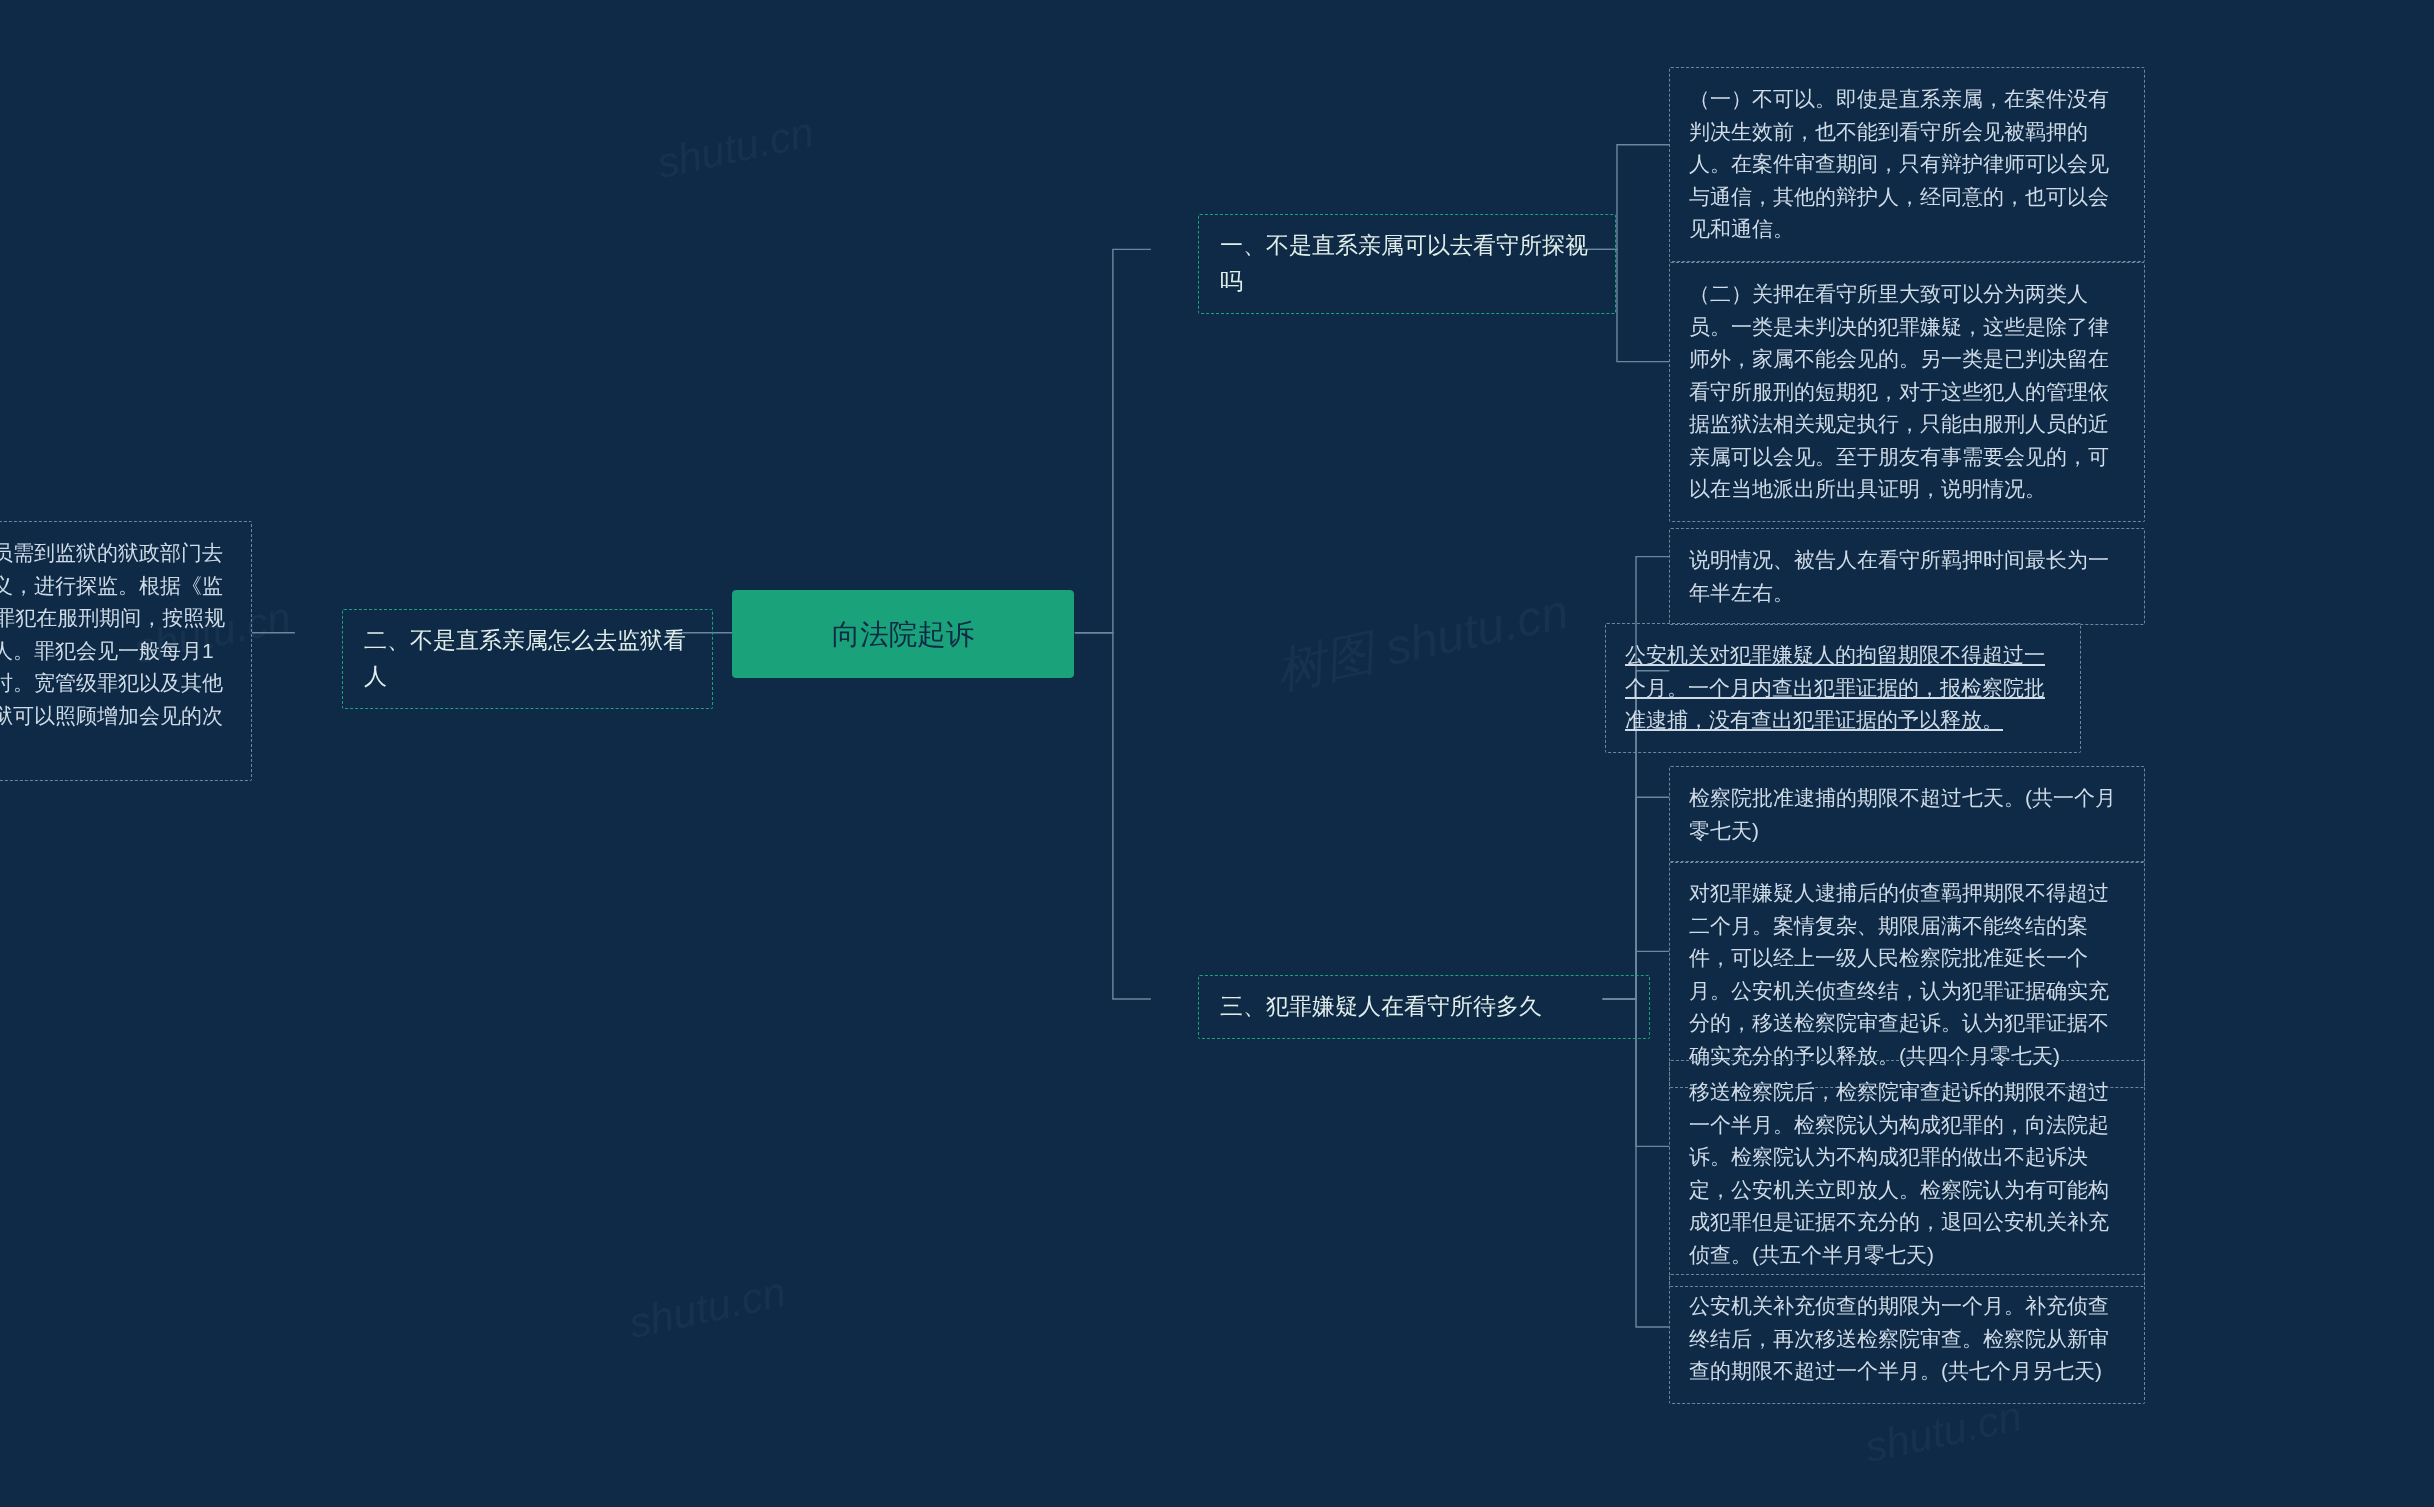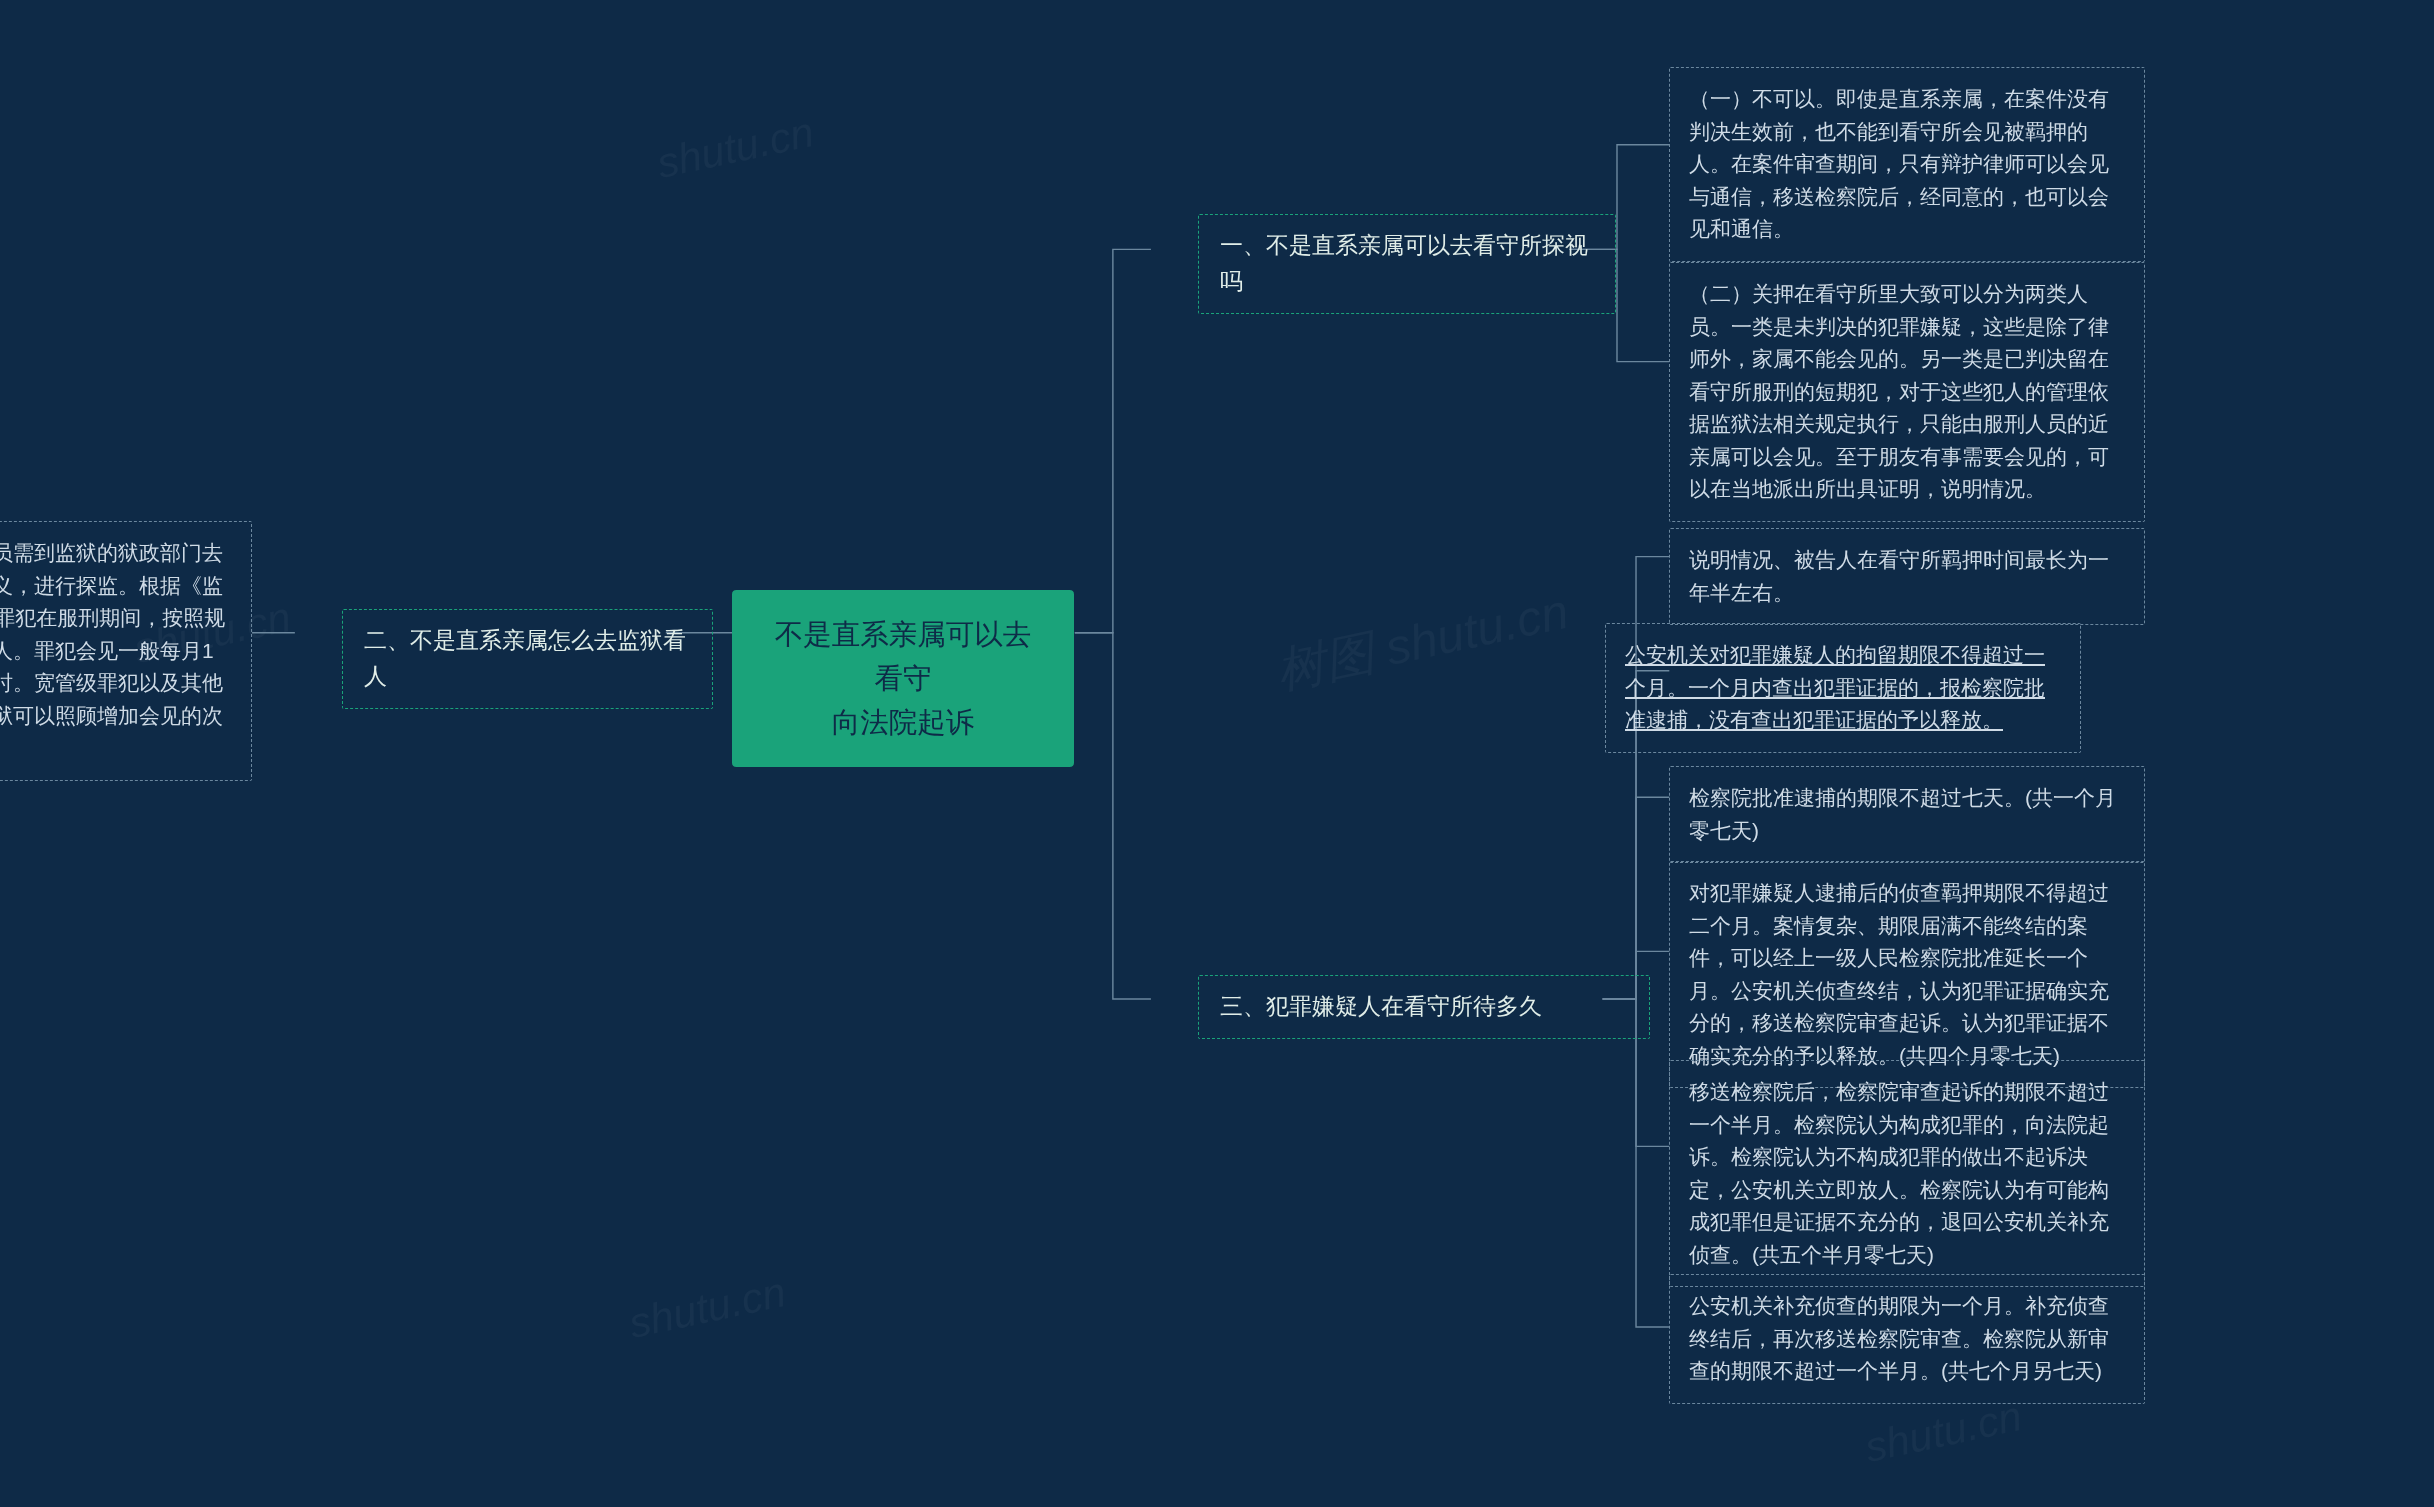--- a/index.html
+++ b/index.html
@@ -97,30 +97,29 @@
   <path d="M 1685 1050 L 1720 1050 L 1720 838 L 1755 838"></path>
 
   <path d="M 1685 1050 L 1720 1050 L 1720 1000 L 1755 1000"></path>
 
   <path d="M 1685 1050 L 1720 1050 L 1720 1205 L 1755 1205"></path>
 
   <path d="M 1685 1050 L 1720 1050 L 1720 1395 L 1755 1395"></path>
 </svg>
 
 <div class="node root-node" style="left:732px; top:590px; width:342px;">
-  <div>不是直系亲属可以去看守</div>
   <div>向法院起诉</div>
 </div>
 
 <div class="node branch-node" style="left:1151px; top:214px; width:418px;">
   <span>一、不是直系亲属可以去看守所探视吗</span>
 </div>
 
 <div class="node leaf-node" style="left:1669px; top:67px; width:476px;">
-  <span>（一）不可以。即使是直系亲属，在案件没有判决生效前，也不能到看守所会见被羁押的人。在案件审查期间，只有辩护律师可以会见与通信，移送检察院后，经同意的，也可以会见和通信。</span>
+  <span>（一）不可以。即使是直系亲属，在案件没有判决生效前，也不能到看守所会见被羁押的人。在案件审查期间，只有辩护律师可以会见与通信，其他的辩护人，经同意的，也可以会见和通信。</span>
 </div>
 <div class="node leaf-node" style="left:1669px; top:262px; width:476px;">
   <span>（二）关押在看守所里大致可以分为两类人员。一类是未判决的犯罪嫌疑，这些是除了律师外，家属不能会见的。另一类是已判决留在看守所服刑的短期犯，对于这些犯人的管理依据监狱法相关规定执行，只能由服刑人员的近亲属可以会见。至于朋友有事需要会见的，可以在当地派出所出具证明，说明情况。</span>
 </div>
 
 <div class="node branch-node" style="left:295px; top:609px; width:371px;">
   <span>二、不是直系亲属怎么去监狱看人</span>
 </div>
 
 <div class="node leaf-node" style="left:-238px; top:521px; width:490px;">

